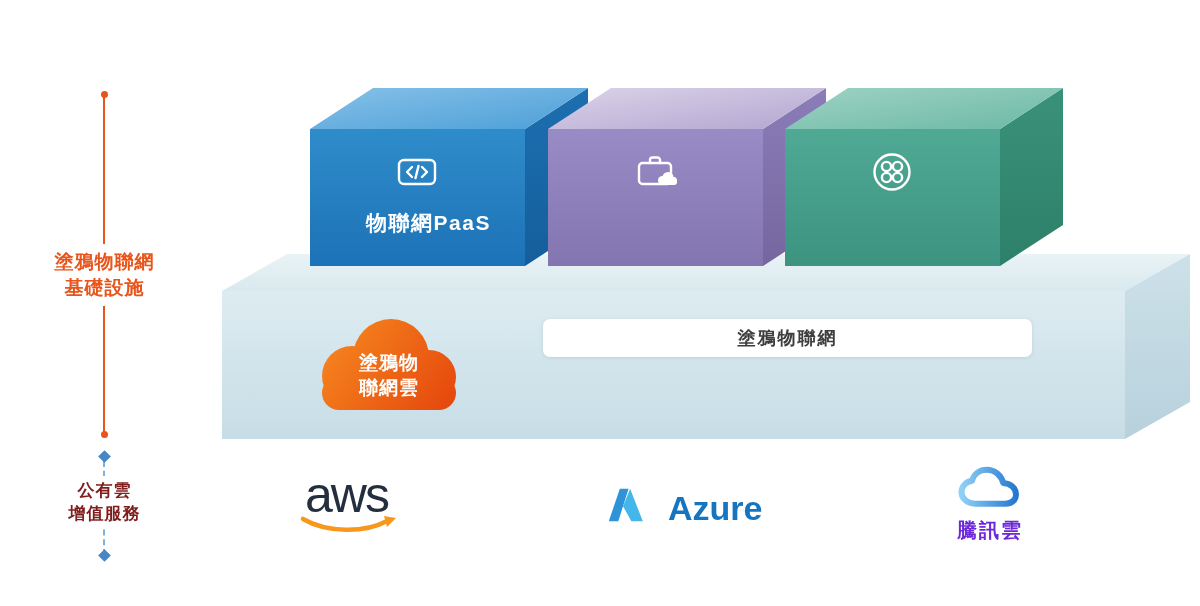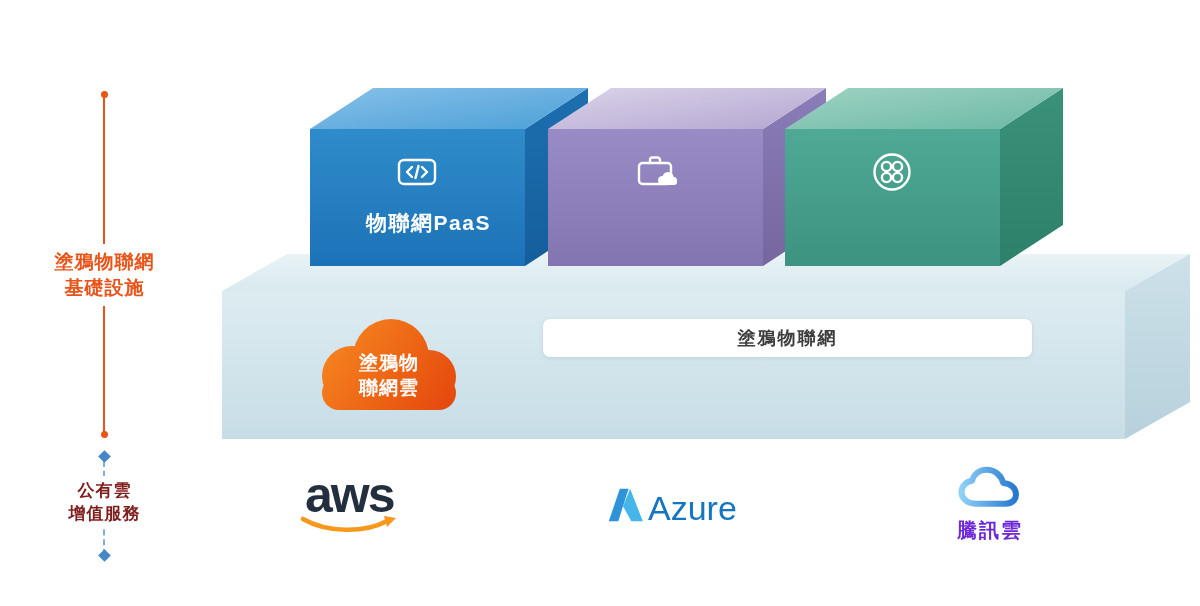--- a/index.html
+++ b/index.html
@@ -25,25 +25,25 @@
   .box-icon { position:absolute; top:146px; width:52px; height:52px; z-index:3; }
 
   
   .pill { position:absolute; left:543px; width:489px; height:38px; background:#fff; border-radius:7px;
           box-shadow:0 1px 4px rgba(40,70,90,.12); display:flex; align-items:center; justify-content:center;
           font-size:18px; font-weight:600; color:#3d3d3d; letter-spacing:2px; z-index:3; }
   .cloud-text { position:absolute; left:337px; top:350px; width:104px; text-align:center; color:#fff;
                 font-size:19px; font-weight:700; line-height:25px; letter-spacing:1px; z-index:3;font-family:Liberation Serif, serif; }
 
   
-  .aws-text { position:absolute; left:305px; top:470px; font-size:50px; line-height:50px; font-weight:700;
+  .aws-text { position:absolute; left:305px; top:470px; font-size:50px; line-height:50px; font-weight:400;
               letter-spacing:-2px; color:#232f3e; }
   .aws-swoosh { position:absolute; left:299px; top:514px; }
   .azure-logo { position:absolute; left:606px; top:486px; }
-  .azure-text { position:absolute; left:648px; top:488px; font-size:34px; line-height:40px; font-weight:400; color:#1575c0; }
+  .azure-text { position:absolute; left:668px; top:488px; font-size:34px; line-height:40px; font-weight:700; color:#1575c0; }
   .tencent-logo { position:absolute; left:956px; top:466px; }
   .tencent-text { position:absolute; left:938px; top:517px; width:104px; text-align:center;
                   font-size:20px; font-weight:700; color:#6d28d9; letter-spacing:2px; }
 </style>
 </head>
 <body>
 
 <div class="canvas">
 
   <svg class="abs scene" width="1200" height="606" viewBox="0 0 1200 606">

